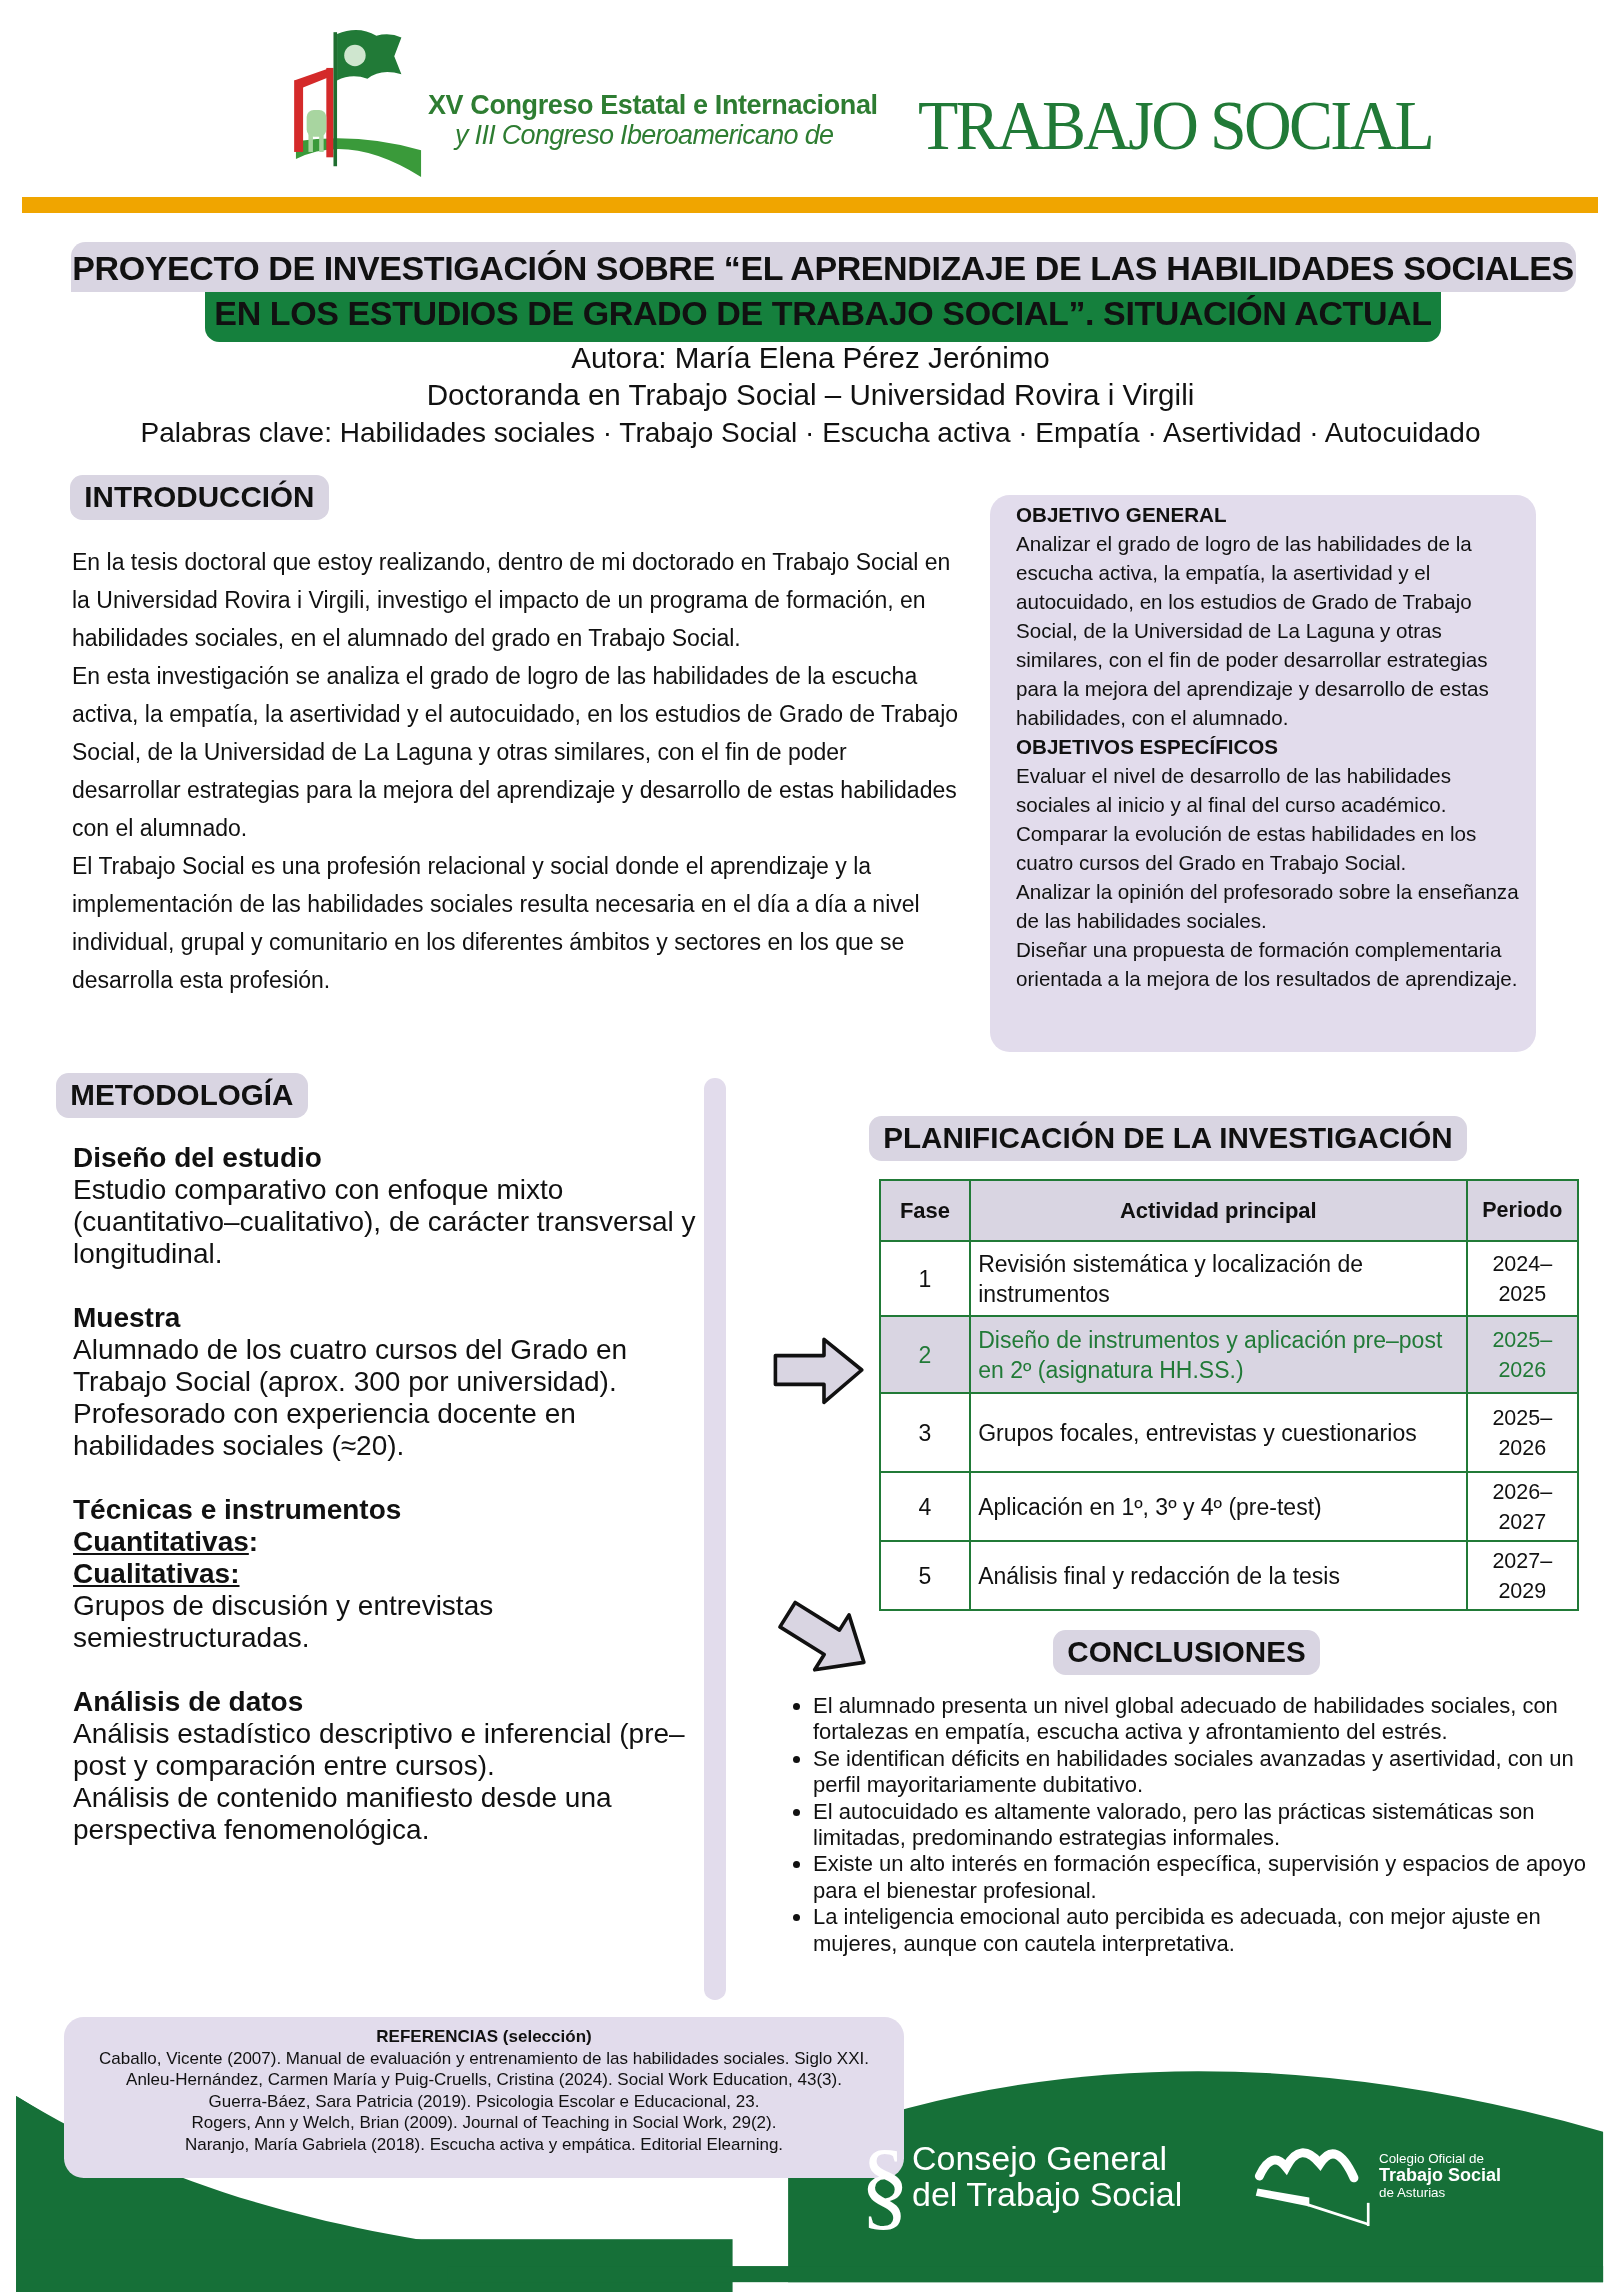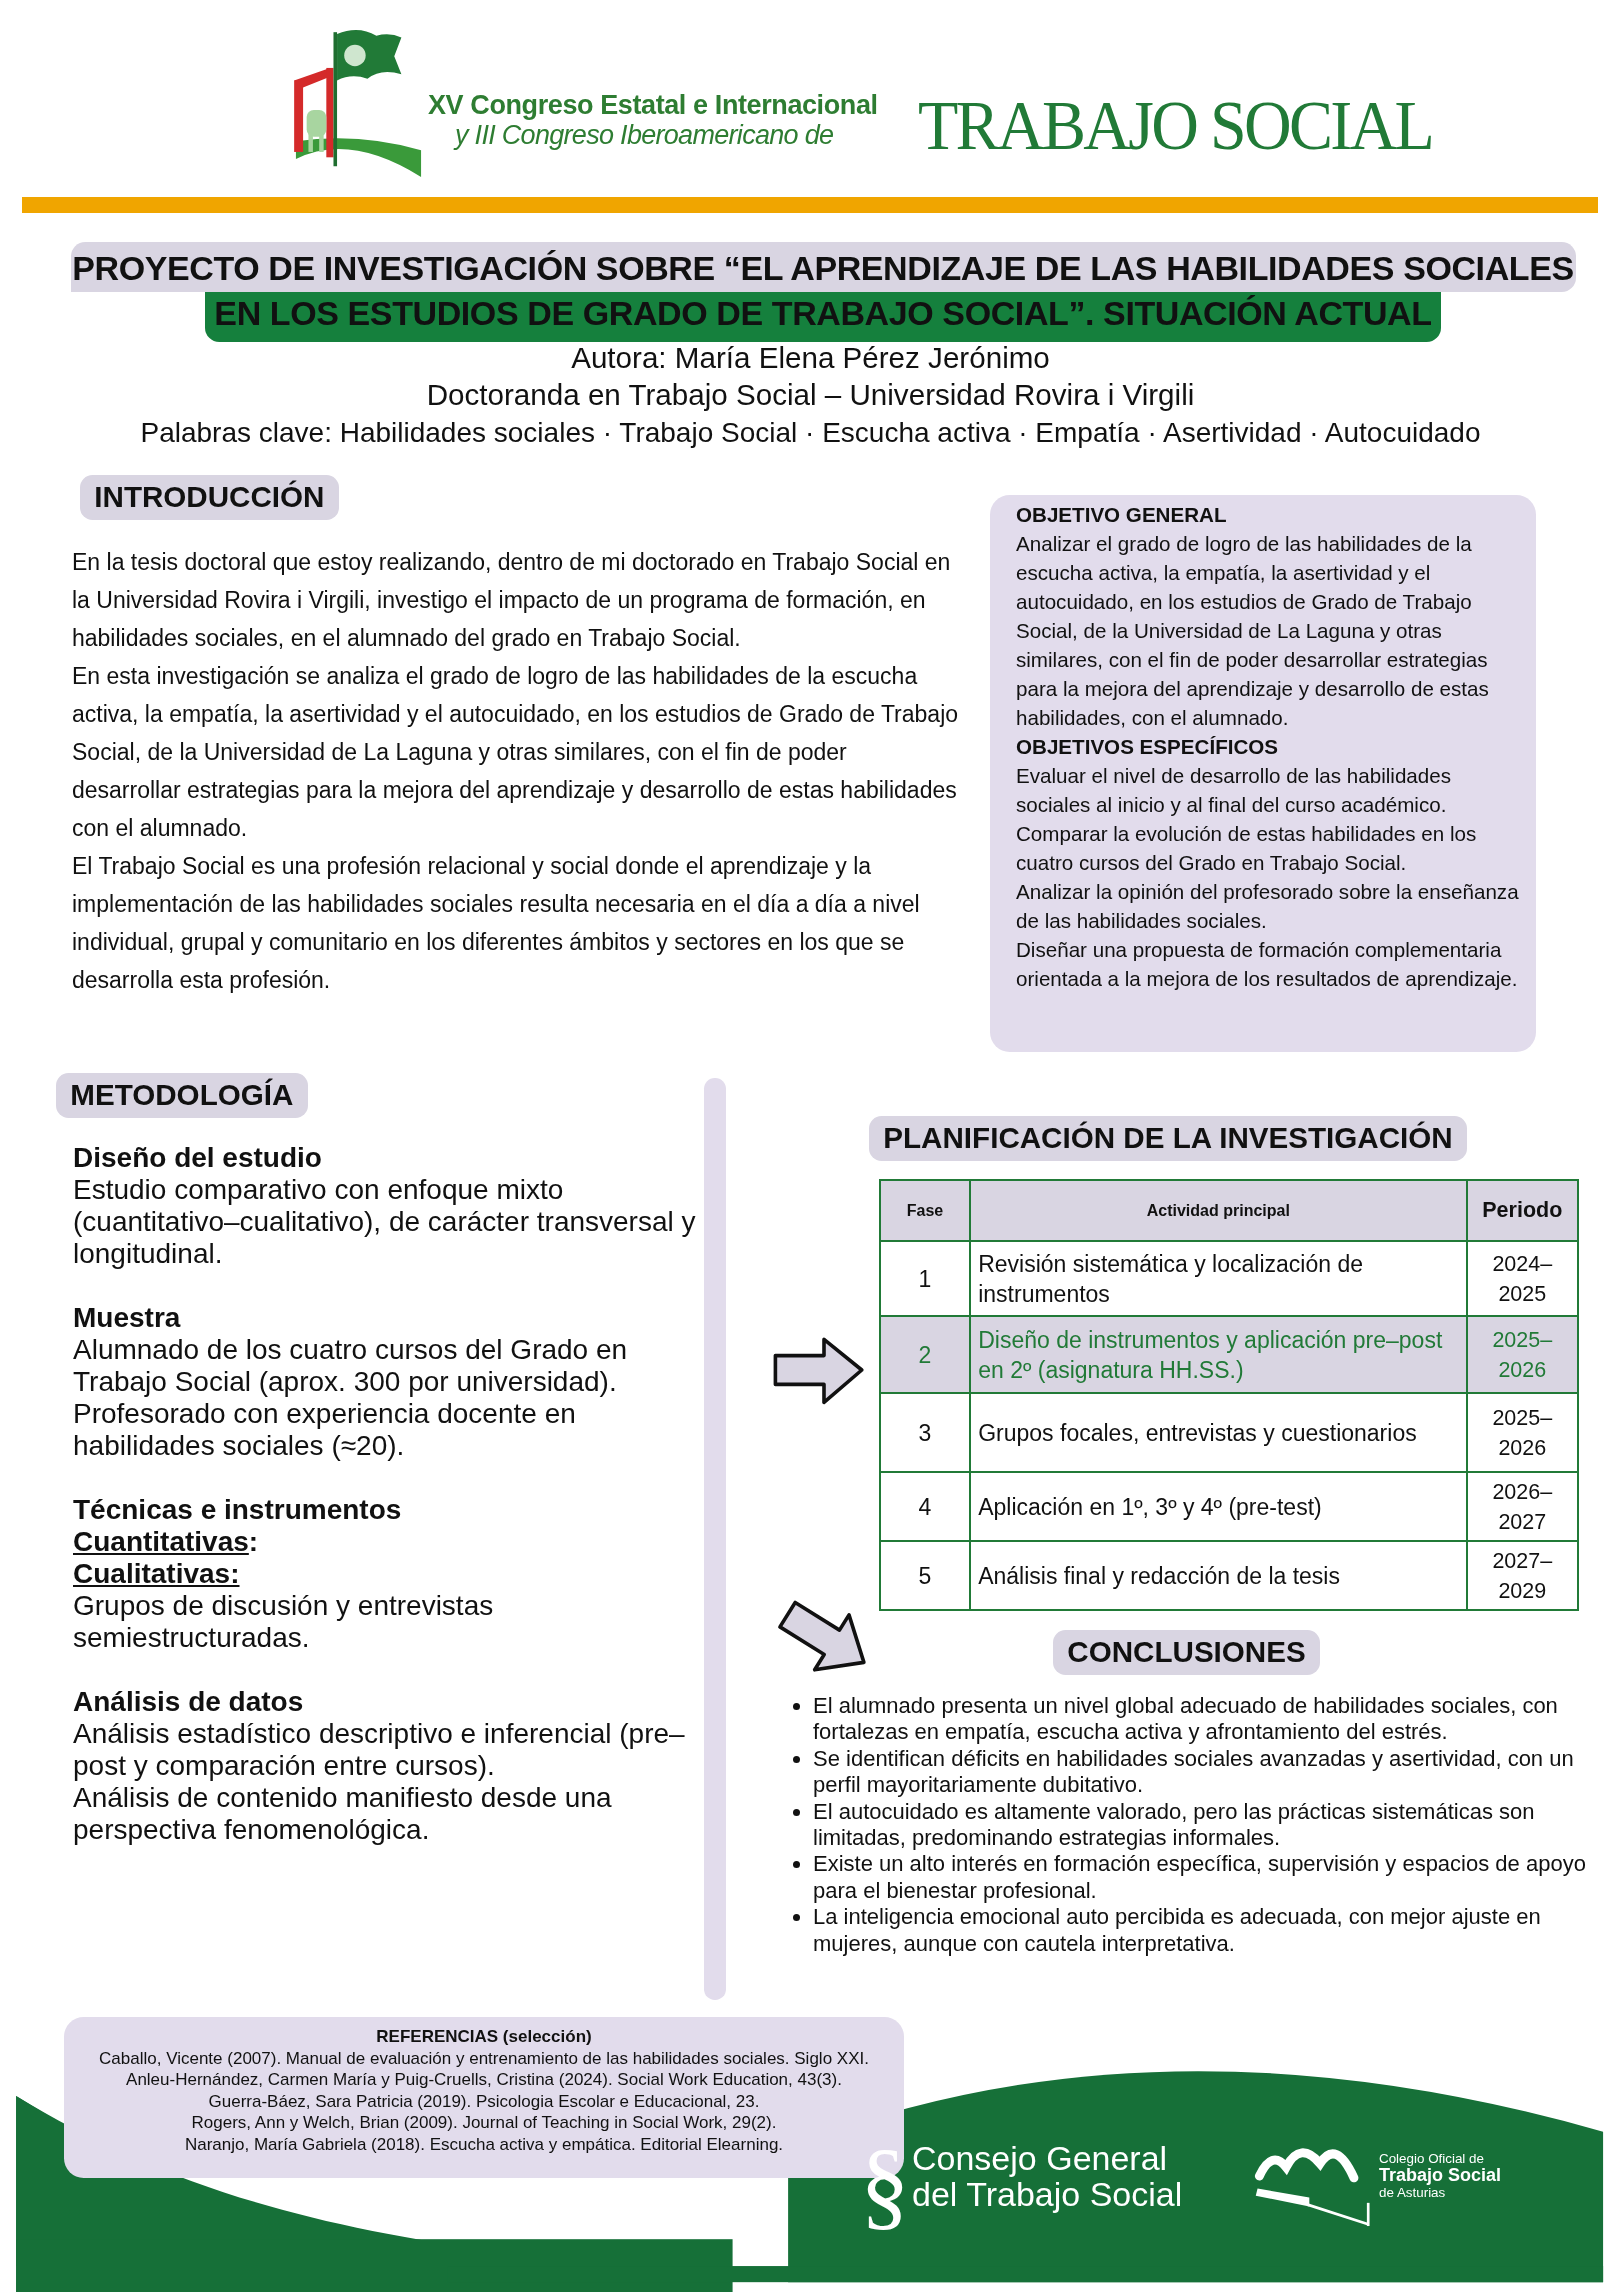--- a/index.html
+++ b/index.html
@@ -25,21 +25,21 @@
                    font-weight: bold; font-size: 34px; text-align: center; padding: 1.8px 0 9px; letter-spacing: -0.4px; }
     .subtitle { left: 0; width: 1621px; text-align: center; font-size: 29.6px; line-height: 38px; }
     .author { top: 339px; }
     .affil { top: 376px; }
     .keywords { top: 414px; font-size: 28px; }
 
     .section-label { background: #d9d5e2; border-radius: 12.5px; font-weight: bold; font-size: 29.6px;
                      padding: 5.4px 14.3px; display: inline-block; }
 
     
-    .intro-head { left: 80px; top: 475px; }
+    .intro-head { left: 70px; top: 475px; }
     .intro-text { left: 72px; top: 543px; width: 887px; font-size: 23px; line-height: 38px; }
     .intro-text p { margin: 0; }
 
     
     .obj-box { left: 990px; top: 495px; width: 546px; height: 557px; background: #e2dcec; border-radius: 19.7px; }
     .obj-inner { left: 1016px; top: 500px; width: 510px; font-size: 20.6px; line-height: 29px; }
     .obj-inner h4 { margin: 0; font-size: 20.6px; font-weight: bold; }
     .obj-inner p { margin: 0; }
 
     
@@ -49,21 +49,21 @@
     .met-body p { margin: 0; }
     .met-body .gap { height: 32px; }
     .met-body .ul { text-decoration: underline; font-weight: bold; }
 
     .divider { left: 704px; top: 1078px; width: 21.5px; height: 922px; background: #e2dcec; border-radius: 10.7px; }
 
     
     .plan-head { left: 869px; top: 1116px; }
     .plan-table { left: 879px; top: 1179px; width: 700px; border-collapse: collapse; font-size: 23px; }
     .plan-table th, .plan-table td { border: 2.7px solid #217a37; }
-    .plan-table th { background: #d9d5e2; font-weight: bold; height: 57px; font-size: 16px; }
+    .plan-table th { background: #d9d5e2; font-weight: bold; height: 57px; font-size: 22px; }
     .plan-table td { padding: 3.6px 7.2px; line-height: 30px; }
     .plan-table td.c { text-align: center; }
     .plan-table tr.hl td { background: #d9d5e2; color: #217a37; }
     .plan-table .colf { width: 86px; }
     .plan-table .colp { width: 95px; font-size: 21.5px; }
 
     .arrow1 { left: 770px; top: 1334px; width: 99px; height: 72px; }
     .arrow2 { left: 777px; top: 1594px; width: 99px; height: 90px; }
 
     

